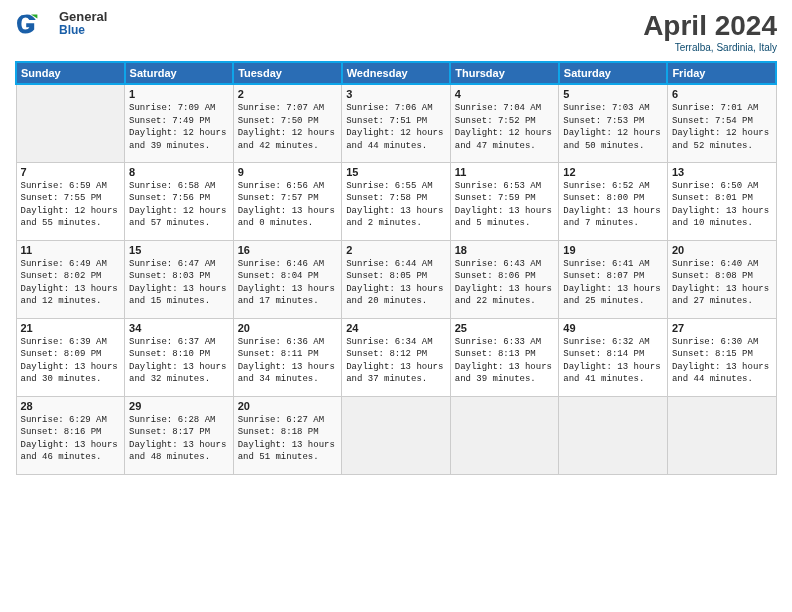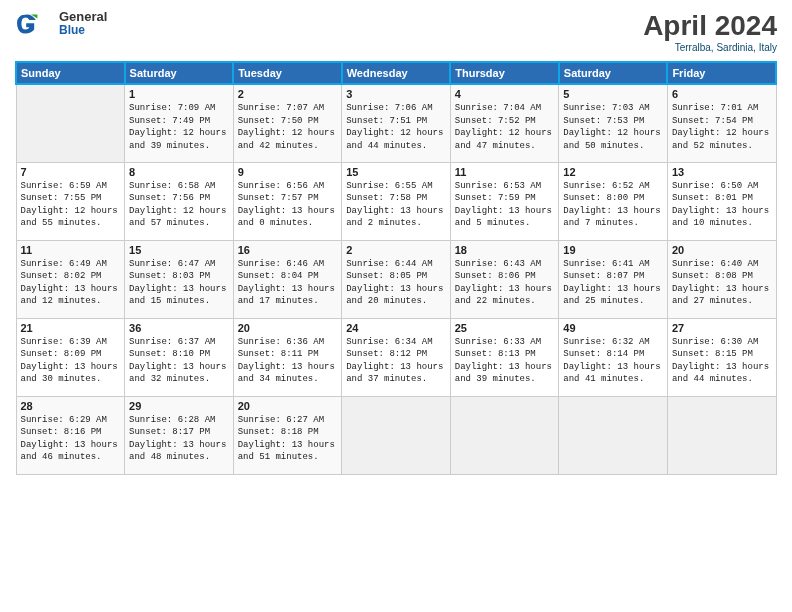--- a/index.html
+++ b/index.html
@@ -223,21 +223,21 @@
             <span class="day-number">20</span>
             <div class="cell-text">Sunrise: 6:40 AM<br>Sunset: 8:08 PM<br>Daylight: 13 hours and 27 minutes.</div>
           </td>
         </tr>
         <tr>
           <td>
             <span class="day-number">21</span>
             <div class="cell-text">Sunrise: 6:39 AM<br>Sunset: 8:09 PM<br>Daylight: 13 hours and 30 minutes.</div>
           </td>
           <td>
-            <span class="day-number">36</span>
+            <span class="day-number">34</span>
             <div class="cell-text">Sunrise: 6:37 AM<br>Sunset: 8:10 PM<br>Daylight: 13 hours and 32 minutes.</div>
           </td>
           <td>
             <span class="day-number">20</span>
             <div class="cell-text">Sunrise: 6:36 AM<br>Sunset: 8:11 PM<br>Daylight: 13 hours and 34 minutes.</div>
           </td>
           <td>
             <span class="day-number">24</span>
             <div class="cell-text">Sunrise: 6:34 AM<br>Sunset: 8:12 PM<br>Daylight: 13 hours and 37 minutes.</div>
           </td>

